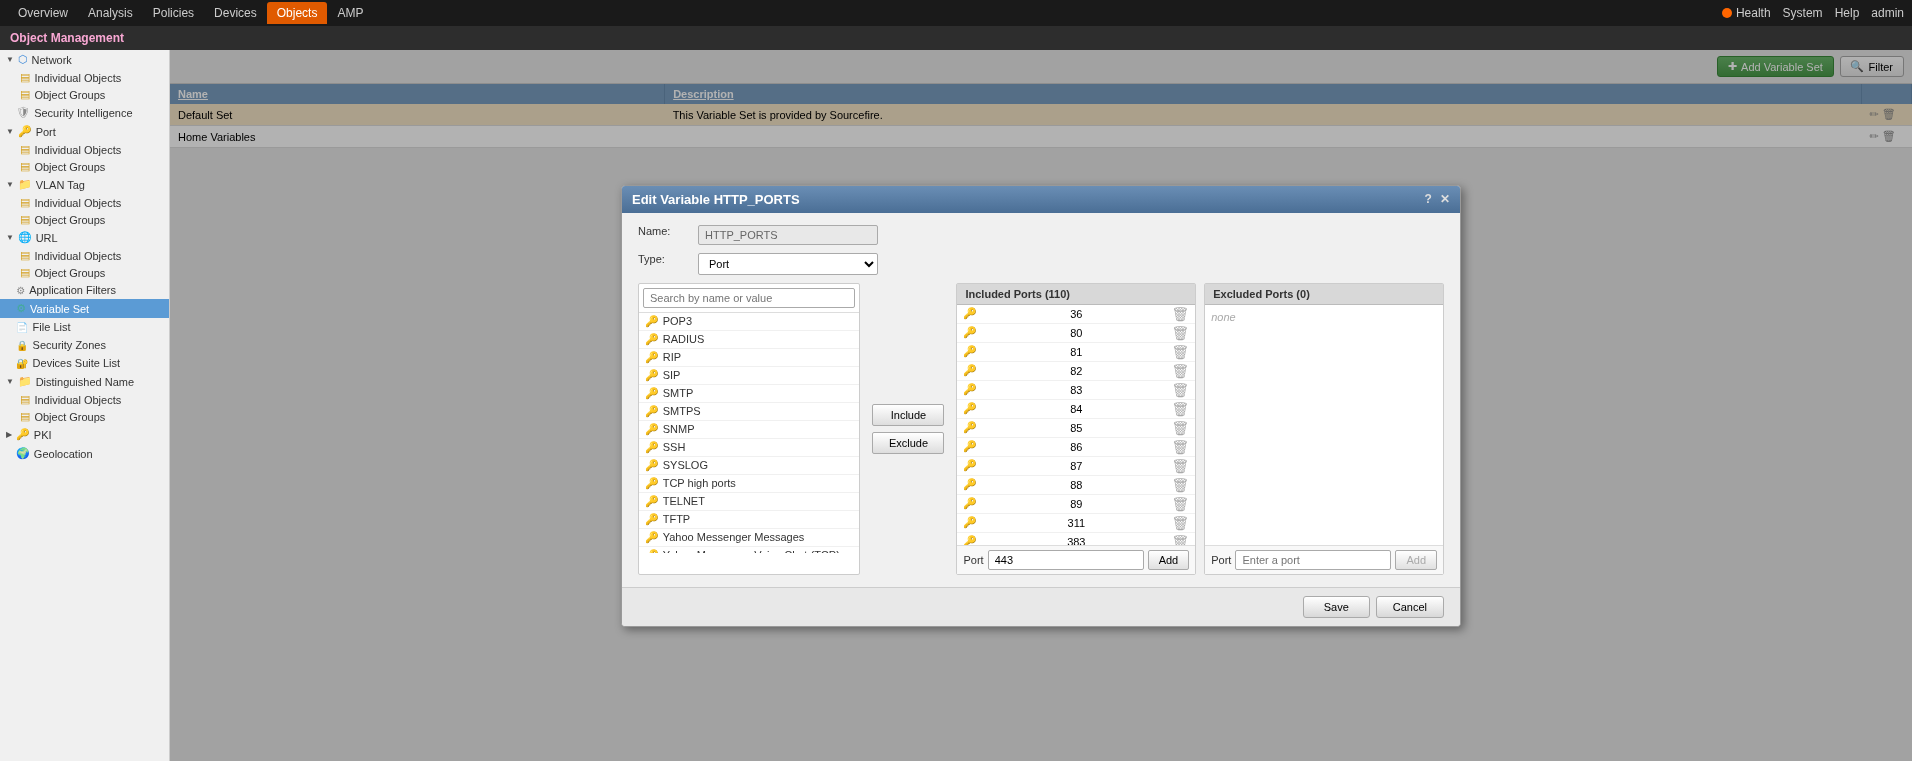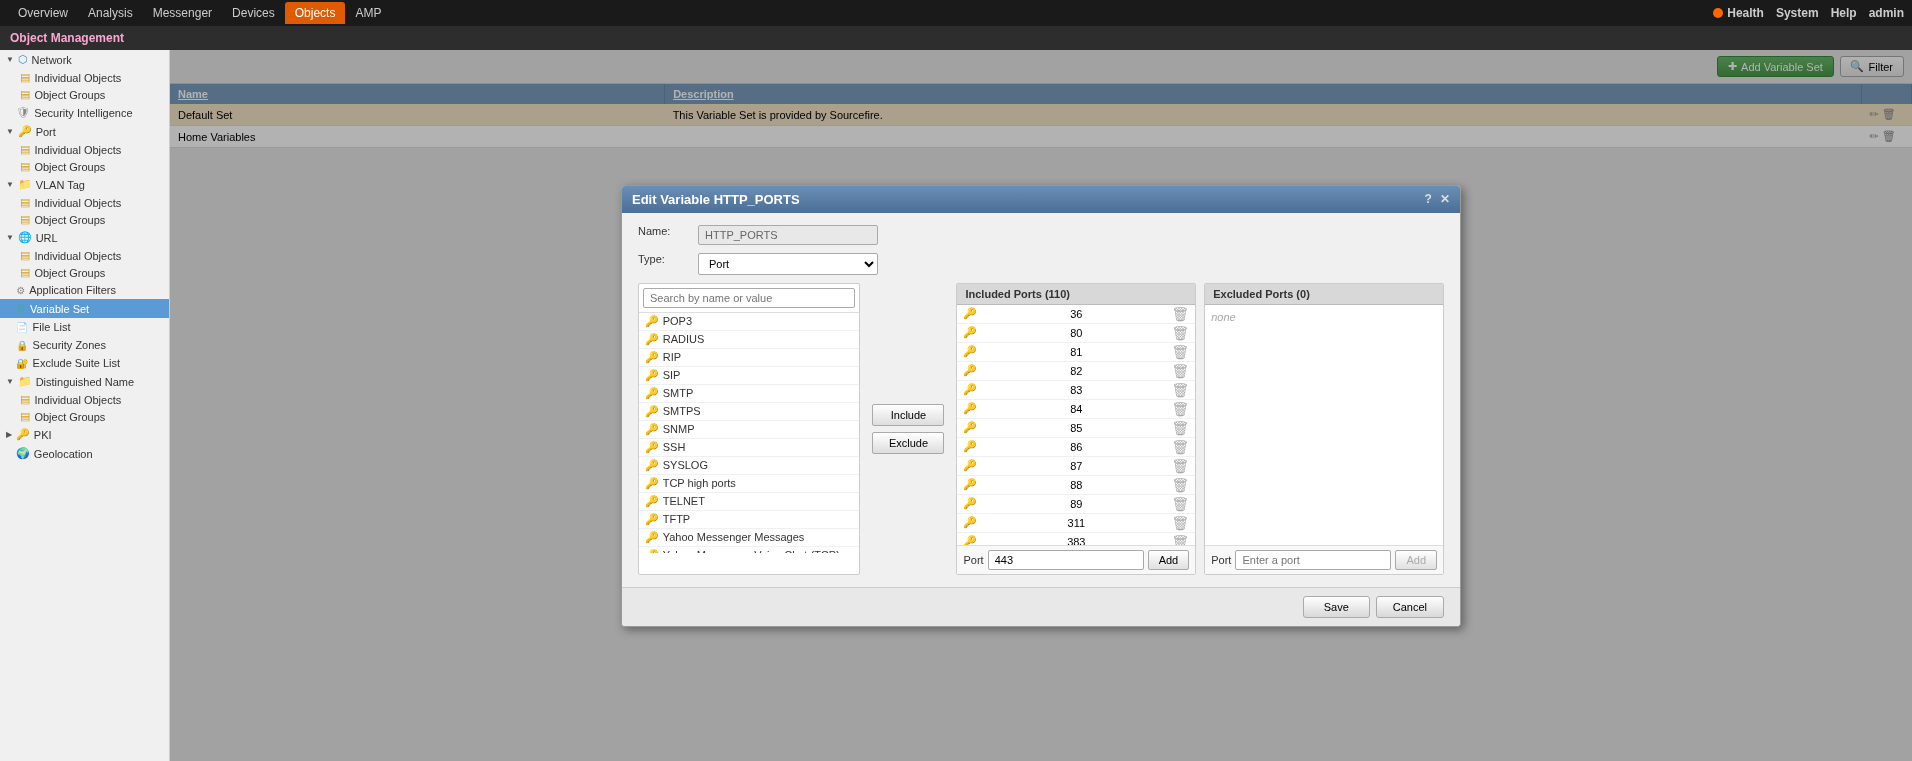--- a/index.html
+++ b/index.html
@@ -19,21 +19,21 @@
       padding: 4px 10px;
       cursor: pointer;
       color: #ccc;
       font-size: 12px;
     }
     .top-nav-item.active {
       background: #e05a00;
       color: #fff;
       border-radius: 3px 3px 0 0;
     }
-    .top-nav-right { display: flex; align-items: center; gap: 12px; color: #ccc; font-size: 12px; font-weight: bold; }
+    .top-nav-right { display: flex; align-items: center; gap: 12px; color: #ccc; font-size: 12px; }
     .health-indicator { display: flex; align-items: center; gap: 4px; }
     .health-dot { width: 10px; height: 10px; background: #ff6600; border-radius: 50%; }
 
     
     .sub-header {
       background: #2d2d2d;
       height: 24px;
       display: flex;
       align-items: center;
       padding: 0 10px;
@@ -296,21 +296,21 @@
     }
     .port-label { font-size: 11px; color: #333; white-space: nowrap; }
   </style>
 </head>
 <body>
 
 <div class="top-nav">
   <div class="top-nav-items">
     <span class="top-nav-item">Overview</span>
     <span class="top-nav-item">Analysis</span>
-    <span class="top-nav-item">Messenger</span>
+    <span class="top-nav-item">Policies</span>
     <span class="top-nav-item">Devices</span>
     <span class="top-nav-item active">Objects</span>
     <span class="top-nav-item">AMP</span>
   </div>
   <div class="top-nav-right">
     <div class="health-indicator">
       <span class="health-dot"></span>
       <span>Health</span>
     </div>
     <span>System</span>
@@ -409,21 +409,21 @@
 
     <div class="sidebar-group">
       <span class="triangle" style="visibility:hidden">▶</span>
       <span class="icon-small">🔒</span>
       <span>Security Zones</span>
     </div>
 
     <div class="sidebar-group">
       <span class="triangle" style="visibility:hidden">▶</span>
       <span class="icon-small">🔐</span>
-      <span>Exclude Suite List</span>
+      <span>Devices Suite List</span>
     </div>
 
     <div class="sidebar-group">
       <span class="triangle">▼</span>
       <span class="icon-folder">📁</span>
       <span>Distinguished Name</span>
     </div>
     <div class="sidebar-item">
       <span class="icon-folder">▤</span>
       <span>Individual Objects</span>

